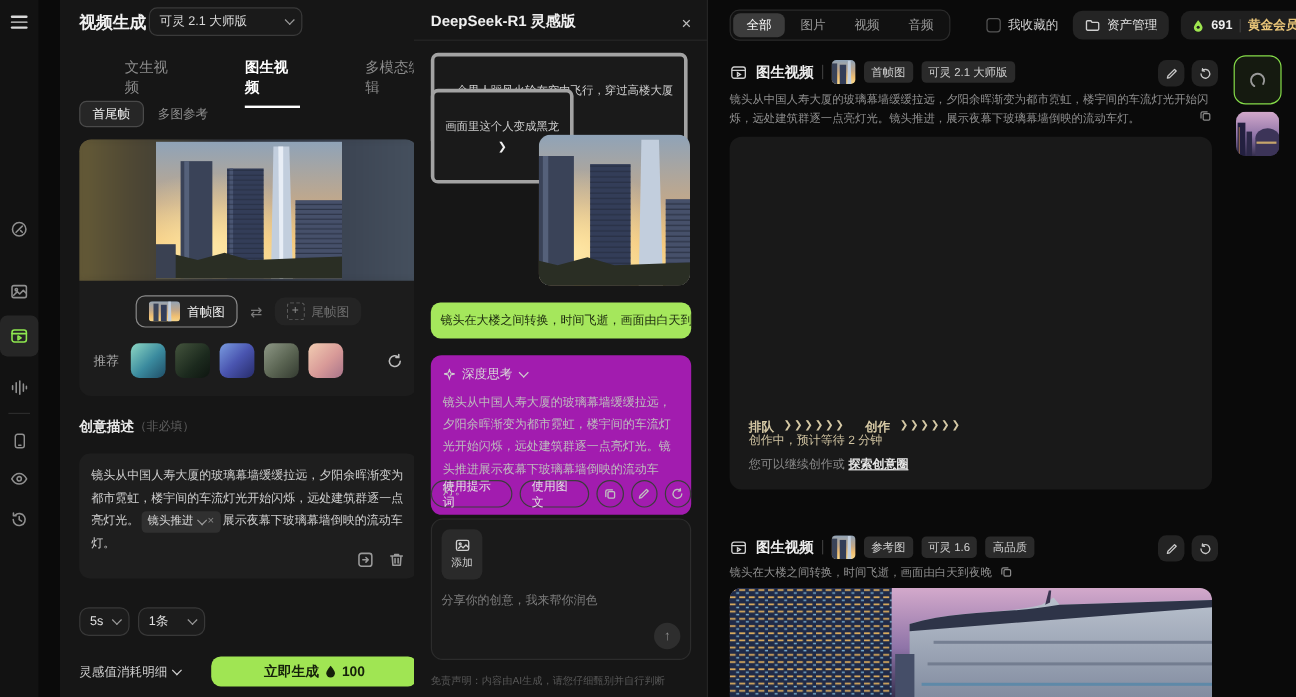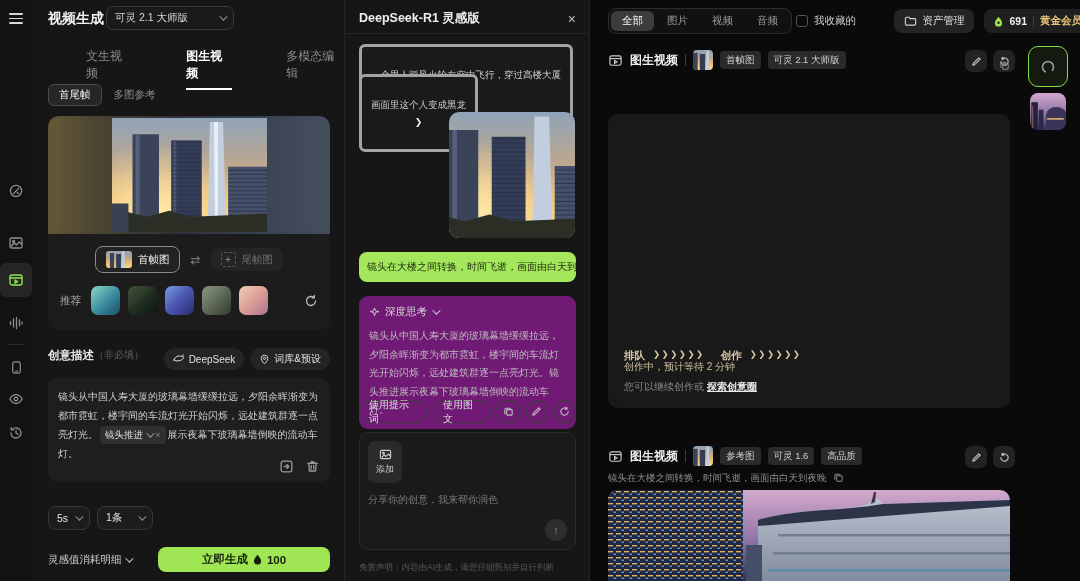--- a/index.html
+++ b/index.html
@@ -13,21 +13,21 @@
   .rail { position:absolute; left:0; top:0; width:32px; height:581px; background:#121212; z-index:5; }
   .hamburger { position:absolute; left:9px; top:13px; width:14px; height:11px; cursor:pointer; }
   .hamburger span { display:block; height:1.6px; background:#d8d8d8; border-radius:1px; margin-bottom:3px; }
   .ric { position:absolute; left:0; width:32px; height:30px; display:flex; align-items:center; justify-content:center; color:#8f8f8f; cursor:pointer; }
   .ric svg { stroke:#8f8f8f; fill:none; stroke-width:1.3; stroke-linecap:round; stroke-linejoin:round; }
   .ric.active { background:#262626; height:34px; border-radius:6px; }
   .ric.active svg { stroke:#8ee84f; }
   .rail-divider { position:absolute; left:7px; width:18px; height:1px; background:#2b2b2b; }
 
   
-  .left-panel { position:absolute; left:32px; top:0; width:313px; height:581px; background:#161616; border-right:1px solid #242424; }
+  .left-panel { position:absolute; left:50px; top:0; width:313px; height:581px; background:#161616; border-right:1px solid #242424; }
   .lp-title { position:absolute; left:16px; top:10px; font-size:14px; font-weight:bold; color:#f2f2f2; }
   .model-select { position:absolute; left:74px; top:6px; width:128px; height:24px; border:1px solid #3a3a3a; border-radius:7px;
     display:flex; align-items:center; justify-content:space-between; padding:0 8px; color:#d8d8d8; font-size:10.5px; cursor:pointer; background:#1a1a1a; }
   .tabs { position:absolute; left:16px; top:48px; display:flex; gap:16px; font-size:12px; color:#8b8b8b; }
   .tab { cursor:pointer; padding-bottom:6px;margin-left:38px; }
   .tab.active { color:#fff; font-weight:bold; border-bottom:2px solid #fff; }
   .subtabs { position:absolute; left:16px; top:84px; display:flex; gap:12px; align-items:center; }
   .subtab-chip { background:#262626; border:1px solid #4a4a4a; border-radius:6px; padding:3px 10px; color:#f0f0f0; font-size:10.5px; cursor:pointer; }
   .subtab-plain { color:#8b8b8b; font-size:10.5px; cursor:pointer; }
 
@@ -67,41 +67,41 @@
 
   
   .mid-panel { position:absolute; left:345px; top:0; width:245px; height:581px; background:#161616; border-right:1px solid #242424; }
   .mid-header { position:absolute; left:0; top:4px; width:245px; height:30px; border-bottom:1px solid #262626; display:flex; align-items:center; padding:0 14px;justify-content:flex-end; }
   .mid-title { font-size:12.5px; font-weight:bold; color:#f0f0f0; }
   .mid-close { margin-left:auto; color:#bdbdbd; font-size:14px; cursor:pointer; }
   .sugg-chip { position:absolute; left:14px; border:3px solid #a3a3a3; border-radius:6px; padding:22px 9px; font-size:9.5px; color:#cfcfcf; display:flex; align-items:center; gap:5px; cursor:pointer; background:#1a1a1a; white-space:nowrap;flex-direction:column; }
   .sugg-arrow { color:#f0f0f0; font-weight:bold; font-size:9px; }
   .user-img { position:absolute; right:14px; top:112px; width:126px; height:126px; border-radius:10px; overflow:hidden; cursor:pointer; }
   .green-bubble { position:absolute; left:14px; top:252px; width:217px; background:#a5e75c; border-radius:8px; padding:8px 8px; color:#1c2a0e; font-size:10px; white-space:nowrap; overflow:hidden; }
-  .think-card { position:absolute; left:14px; top:296px; width:217px; background:#701a75; border-radius:9px; padding:9px 10px; }
+  .think-card { position:absolute; left:14px; top:296px; width:217px; background:#a21caf; border-radius:9px; padding:9px 10px; }
   .think-head { display:flex; align-items:center; gap:5px; font-size:10.5px; color:#d8d8d8; cursor:pointer; }
   .think-body { margin-top:8px; font-size:10px; line-height:1.85; color:#bdbdbd; }
   .mid-actions { position:absolute; left:14px; top:400px; width:217px; display:flex; gap:6px; align-items:center; }
   .act-pill { border:1px solid #3c3c3c; border-radius:12px; height:23px; padding:0 9px; display:flex; align-items:center; font-size:10px; color:#e0e0e0; cursor:pointer; }
   .act-circle { width:23px; height:23px; border:1px solid #3c3c3c; border-radius:50%; display:flex; align-items:center; justify-content:center; cursor:pointer; }
   .act-circle svg { stroke:#c0c0c0; fill:none; stroke-width:1.2; stroke-linecap:round; stroke-linejoin:round; }
   .chat-card { position:absolute; left:14px; top:432px; width:217px; height:118px; background:#1a1a1a; border:1px solid #2c2c2c; border-radius:10px; padding:8px; }
   .add-tile { width:34px; height:42px; background:#2a2a2a; border-radius:7px; display:flex; flex-direction:column; align-items:center; justify-content:center; gap:2px; color:#cfcfcf; font-size:9px; cursor:pointer; }
   .add-tile svg { stroke:#cfcfcf; fill:none; stroke-width:1.2; }
   .chat-placeholder { margin-top:10px; font-size:10px; color:#7d7d7d; }
   .send-circle { position:absolute; right:8px; bottom:8px; width:22px; height:22px; background:#2e2e2e; border-radius:50%; display:flex; align-items:center; justify-content:center; color:#8f8f8f; font-size:11px; cursor:pointer; }
   .disclaimer { position:absolute; left:14px; top:562px; font-size:8.5px; color:#575757; }
 
   
   .right-panel { position:absolute; left:590px; top:0; width:490px; height:581px; background:#0a0a0a; }
   .rp-header { position:absolute; left:18px; top:8px; width:484px; display:flex; align-items:center; }
   .seg { display:flex; align-items:center; border:1px solid #2b2b2b; border-radius:8px; padding:2px; gap:2px; background:#111; }
   .seg-item { padding:3px 11px; font-size:10.5px; color:#9a9a9a; border-radius:6px; cursor:pointer; }
   .seg-item.active { background:#3c3c3c; color:#fff; }
-  .fav { display:flex; align-items:center; gap:6px; margin-left:4px; cursor:pointer; }
+  .fav { display:flex; align-items:center; gap:6px; margin-left:30px; cursor:pointer; }
   .checkbox { width:12px; height:12px; border:1px solid #555; border-radius:3px; background:transparent; }
   .fav-label { font-size:10.5px; color:#cfcfcf; }
   .asset-btn { margin-left:auto; display:flex; align-items:center; gap:5px; background:#242424; border-radius:8px; height:24px; padding:0 10px; font-size:10.5px; color:#e0e0e0; cursor:pointer; }
   .asset-btn svg { stroke:#cfcfcf; fill:none; stroke-width:1.2; }
   .coin-badge { margin-left:10px; display:flex; align-items:center; gap:6px; background:#1f1f1f; border-radius:8px; height:24px; padding:0 10px; cursor:pointer; }
   .coin-num { font-size:10.5px; color:#f0f0f0; font-weight:bold; }
   .badge-div { width:1px; height:11px; background:#3d3d3d; }
   .member { font-size:10.5px; color:#e8c478; font-weight:bold; }
 
   .task-head { position:absolute; display:flex; align-items:center; gap:7px; }
@@ -281,35 +281,20 @@
         <svg width="14" height="14" viewBox="0 0 14 14" style="stroke:#bdbdbd;fill:none;stroke-width:1.3;stroke-linecap:round">
             <path d="M11.5 7 a4.5 4.5 0 1 1 -1.3-3.2 M10.3 1.4 l0 2.4 -2.4 0"></path>
           </svg>
       </div>
     </div>
   </div>
 
   <div class="desc-row">
     <span class="desc-title">创意描述</span>
     <span class="desc-opt">（非必填）</span>
-    <div style="margin-left:auto;display:flex;gap:6px">
-      <div class="pill-btn">
-        <svg width="12" height="12" viewBox="0 0 12 12">
-            <path d="M1 7 C2 3.4 5.6 2.2 8.2 3.4 C9.4 2.6 10.8 3 10.6 4.4 C10.4 6.2 8 7.8 5.2 7.9 C3.6 8 2 7.7 1 7 Z M8.8 3.2 L10.4 1.8" fill="none" stroke="#e0e0e0" stroke-width="1" stroke-linecap="round"></path>
-          </svg>
-        <span>DeepSeek</span>
-      </div>
-      <div class="pill-btn">
-        <svg width="11" height="11" viewBox="0 0 12 12">
-            <path d="M6 1.2 a3.6 3.6 0 0 1 3.6 3.6 C9.6 7.4 6 10.8 6 10.8 S2.4 7.4 2.4 4.8 A3.6 3.6 0 0 1 6 1.2 Z" fill="none" stroke="#e0e0e0" stroke-width="1"></path>
-            <circle cx="6" cy="4.8" r="1.2" fill="none" stroke="#e0e0e0" stroke-width="1"></circle>
-          </svg>
-        <span>词库&amp;预设</span>
-      </div>
-    </div>
   </div>
 
   <div class="prompt-box">
     <span>镜头从中国人寿大厦的玻璃幕墙缓缓拉远，夕阳余晖渐变为都市霓虹，楼宇间的车流灯光开始闪烁，远处建筑群逐一点亮灯光。</span><span class="prompt-tag">
         <span>镜头推进</span>
         <span class="chev" style="border-color:#9a9a9a"></span>
         <span class="x">×</span>
       </span><span>展示夜幕下玻璃幕墙倒映的流动车灯。</span>
     <div class="prompt-icons">
       <svg width="15" height="15" viewBox="0 0 14 14">
@@ -482,20 +467,21 @@
           <path d="M2 10 L2.5 8 L8.5 2 L10 3.5 L4 9.5 L2 10 Z"></path>
         </svg>
     </div>
     <div class="task-act">
       <svg width="11" height="11" viewBox="0 0 12 12">
           <path d="M2 6 a4 4 0 1 0 1.2-2.8 M3.4 1.4 l-0.2 2 2 0.2"></path>
         </svg>
     </div>
   </div>
   <div class="task-desc" style="top:76px">
+    <span>镜头从中国人寿大厦的玻璃幕墙缓缓拉远，夕阳余晖渐变为都市霓虹，楼宇间的车流灯光开始闪烁，远处建筑群逐一点亮灯光。镜头推进，展示夜幕下玻璃幕墙倒映的流动车灯。</span>
     <span class="copy-corner">
       <svg width="11" height="11" viewBox="0 0 12 12">
           <rect x="4" y="4" width="6" height="6" rx="1"></rect>
           <path d="M8 2.5 H3.5 A1.5 1.5 0 0 0 2 4 V8.5"></path>
         </svg>
     </span>
   </div>
 
   <div class="gen-box">
     <div class="prog-row">

